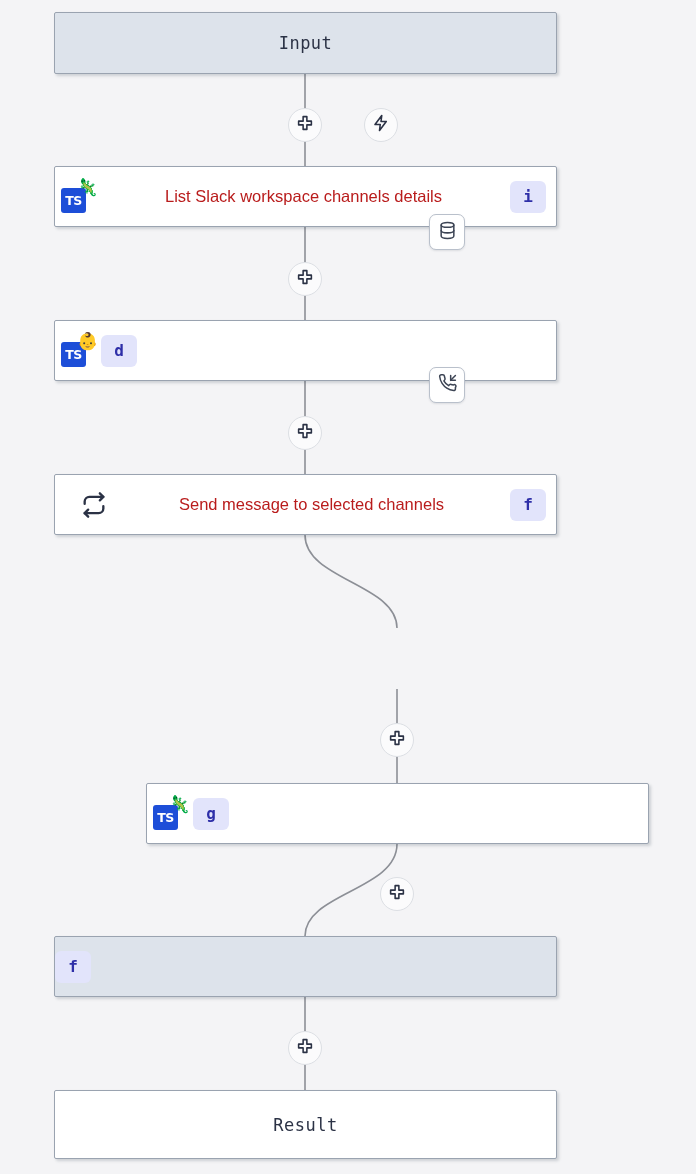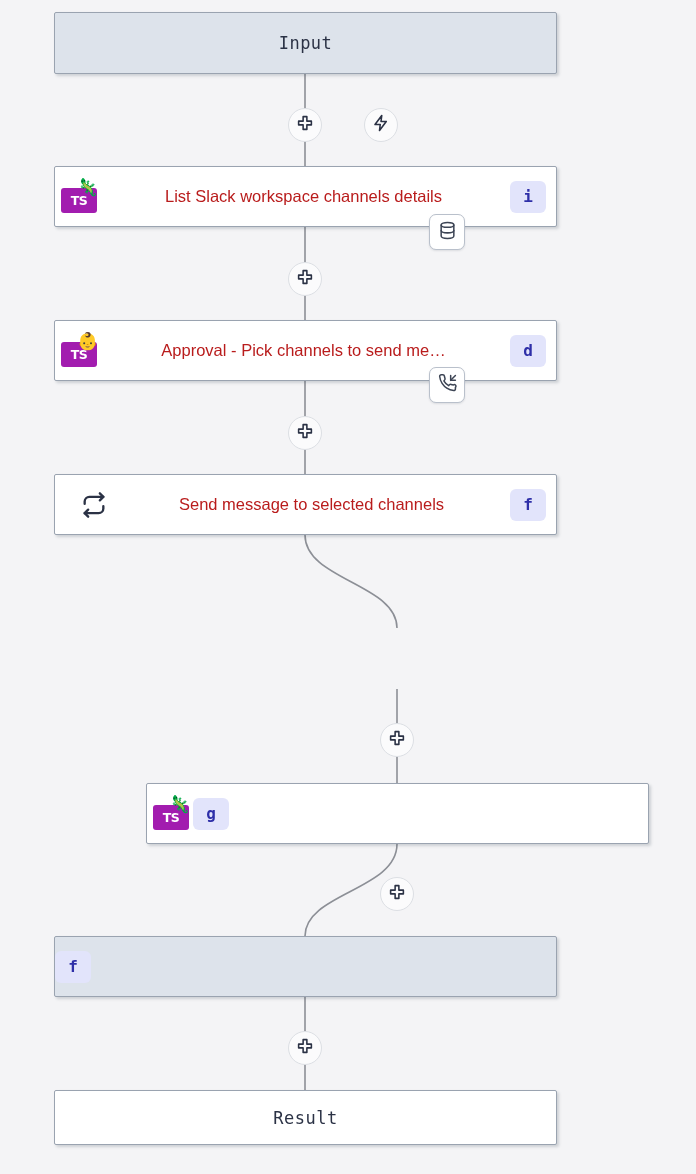--- a/index.html
+++ b/index.html
@@ -85,23 +85,23 @@
   
   .ts-wrap {
     position: relative;
     width: 34px;
     height: 34px;
   }
   .ts-badge {
     position: absolute;
     left: 0;
     top: 8px;
-    width: 36px;
+    width: 25px;
     height: 25px;
-    background: #a21caf;
+    background: #1d4ed8;
     border-radius: 3px;
     color: #ffffff;
     font-family: "DejaVu Sans", sans-serif;
     font-weight: bold;
     font-size: 12.5px;
     line-height: 25px;
     text-align: center;
     letter-spacing: -0.4px;
   }
   .emoji-overlay {
@@ -196,21 +196,20 @@
     <span class="letter-badge">i</span>
   </div>
 
   <div class="node" id="n-approval" style="left: 54px; top: 320px; width: 503px; height: 61px;">
     <span class="step-icon">
       <span class="ts-wrap">
         <span class="ts-badge">TS</span>
         <span class="emoji-overlay">👶</span>
       </span>
     </span>
-    <span class="step-label">Approval - Pick channels to send me…</span>
     <span class="letter-badge">d</span>
   </div>
 
   <div class="node" id="n-loop" style="left: 54px; top: 474px; width: 503px; height: 61px; padding-left: 16px;">
     <span class="step-icon loop-icon">
       <svg width="28" height="28" viewBox="0 0 24 24" fill="none" stroke="#2b3245" stroke-width="2" stroke-linecap="round" stroke-linejoin="round">
         <path d="M17 2l3 3-3 3"></path>
         <path d="M4 11V9a4 4 0 0 1 4-4h12"></path>
         <path d="M7 22l-3-3 3-3"></path>
         <path d="M20 13v2a4 4 0 0 1-4 4H4"></path>
@@ -228,21 +227,21 @@
         <span class="emoji-overlay">🦎</span>
       </span>
     </span>
     <span class="letter-badge">g</span>
   </div>
 
   <div class="node terminal" id="n-collect" style="left: 54px; top: 936px; width: 503px; height: 61px;">
     <span class="letter-badge mono-trailing">f</span>
   </div>
 
-  <div class="node result-node" id="n-result" style="left: 54px; top: 1090px; width: 503px; height: 55px;">
+  <div class="node result-node" id="n-result" style="left: 54px; top: 1090px; width: 503px; height: 69px;">
     <span class="mono-label">Result</span>
   </div>
 
   <div class="corner-badge" id="cb-database" style="left: 429px; top: 214px;">
     <span>
       <svg width="19" height="19" viewBox="0 0 24 24" fill="none" stroke="#3c4454" stroke-width="1.9" stroke-linecap="round" stroke-linejoin="round">
         <ellipse cx="12" cy="5" rx="8" ry="3"></ellipse>
         <path d="M4 5v14c0 1.66 3.58 3 8 3s8-1.34 8-3V5"></path>
         <path d="M4 12c0 1.66 3.58 3 8 3s8-1.34 8-3"></path>
       </svg>

